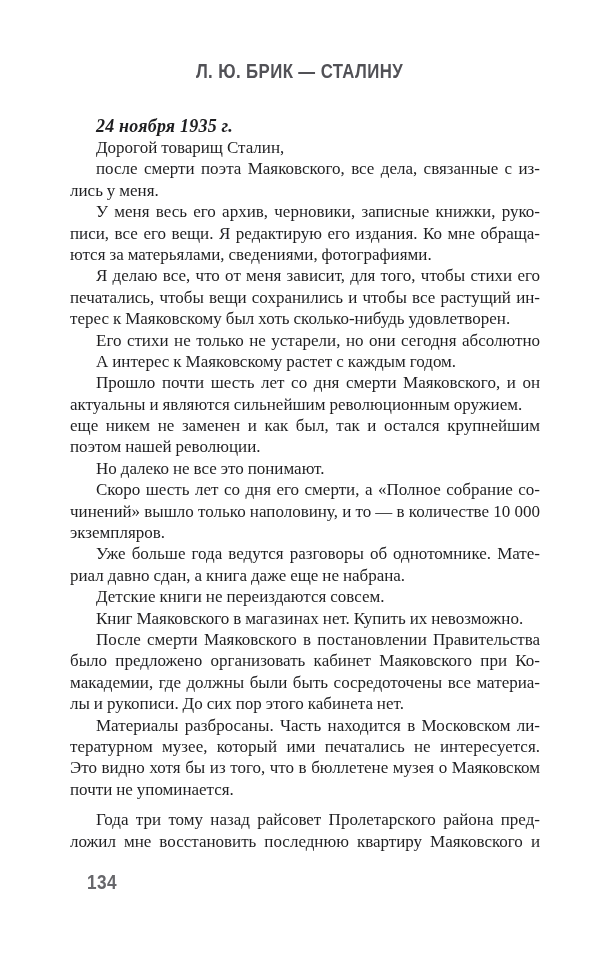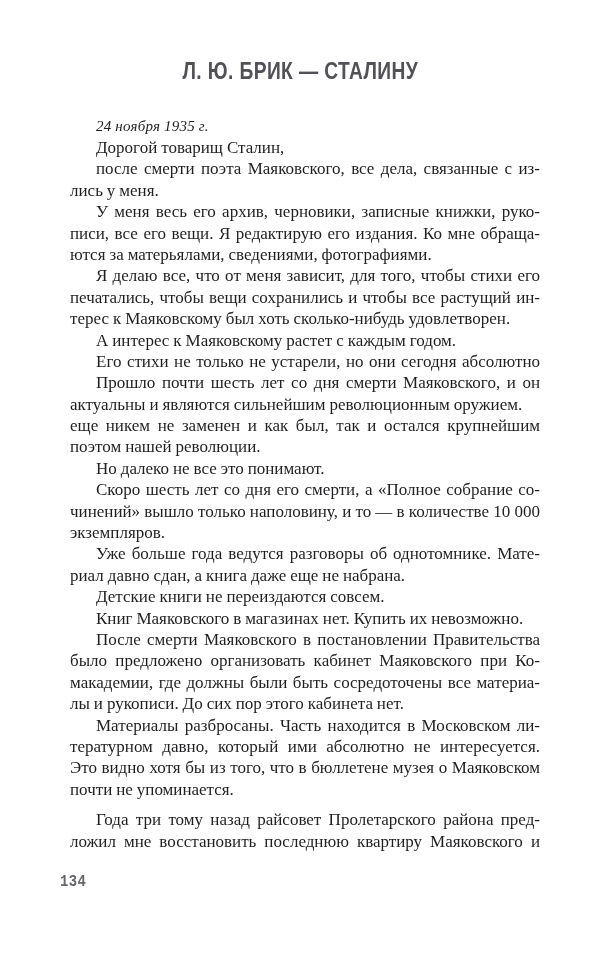--- a/index.html
+++ b/index.html
@@ -19,21 +19,21 @@
     font-family: "Liberation Serif", serif;
   }
   .chapter-header {
     position: absolute;
     top: 59px;
     left: 0;
     width: 600px;
     text-align: center;
     font-family: "Liberation Sans", sans-serif;
     font-weight: bold;
-    font-size: 24px;
+    font-size: 21px;
     line-height: 24px;
     color: var(--header);
     white-space: nowrap;
   }
   .chapter-header .condense {
     display: inline-block;
     transform: scaleX(0.80);
     transform-origin: center;
     letter-spacing: 0.5px;
   }
@@ -42,42 +42,42 @@
     left: 70px;
     top: 115px;
     width: 470px;
     font-size: 17px;
     color: var(--text);
   }
   .date-line {
     height: 22px;
     line-height: 22px;
     padding-left: 26px;
-    font-weight: normal;
+    font-weight: bold;
     font-style: italic;
-    font-size: 15px;
+    font-size: 18px;
     letter-spacing: 0.2px;
   }
   .line {
     height: 21.4px;
     line-height: 21.4px;
     overflow: hidden;
     text-align: left;
     word-spacing: -0.3px;
   }
   .line.i { padding-left: 26px; }
   .line.j { text-align: justify; text-align-last: justify; }
   .line.gap { margin-top: 9px; }
   .page-number {
     position: absolute;
-    left: 60px;
+    left: 87px;
     top: 872px;
-    font-family: Liberation Mono, monospace;
+    font-family: Liberation Sans, sans-serif;
     font-weight: bold;
-    font-size: 17px;
+    font-size: 21px;
     line-height: 20px;
     color: var(--pagenum);
   }
   .page-number .condense {
     display: inline-block;
     transform: scaleX(0.82);
     transform-origin: left center;
     letter-spacing: 0.5px;
   }
 </style>
@@ -95,40 +95,40 @@
 
   <div class="line i">Дорогой товарищ Сталин,</div>
       <div class="line i j">после смерти поэта Маяковского, все дела, связанные с из-</div>
       <div class="line">лись у меня.</div>
       <div class="line i j">У меня весь его архив, черновики, записные книжки, руко-</div>
       <div class="line j">писи, все его вещи. Я редактирую его издания. Ко мне обраща-</div>
       <div class="line">ются за матерьялами, сведениями, фотографиями.</div>
       <div class="line i j">Я делаю все, что от меня зависит, для того, чтобы стихи его</div>
       <div class="line j">печатались, чтобы вещи сохранились и чтобы все растущий ин-</div>
       <div class="line">терес к Маяковскому был хоть сколько-нибудь удовлетворен.</div>
+      <div class="line i j">Его стихи не только не устарели, но они сегодня абсолютно</div>
       <div class="line i">А интерес к Маяковскому растет с каждым годом.</div>
-      <div class="line i j">Его стихи не только не устарели, но они сегодня абсолютно</div>
       <div class="line i j">Прошло почти шесть лет со дня смерти Маяковского, и он</div>
       <div class="line">актуальны и являются сильнейшим революционным оружием.</div>
       <div class="line j">еще никем не заменен и как был, так и остался крупнейшим</div>
       <div class="line">поэтом нашей революции.</div>
       <div class="line i">Но далеко не все это понимают.</div>
       <div class="line i j">Скоро шесть лет со дня его смерти, а «Полное собрание со-</div>
       <div class="line j">чинений» вышло только наполовину, и то — в количестве 10 000</div>
       <div class="line">экземпляров.</div>
       <div class="line i j">Уже больше года ведутся разговоры об однотомнике. Мате-</div>
       <div class="line">риал давно сдан, а книга даже еще не набрана.</div>
       <div class="line i">Детские книги не переиздаются совсем.</div>
       <div class="line i">Книг Маяковского в магазинах нет. Купить их невозможно.</div>
       <div class="line i j">После смерти Маяковского в постановлении Правительства</div>
       <div class="line j">было предложено организовать кабинет Маяковского при Ко-</div>
       <div class="line j">макадемии, где должны были быть сосредоточены все материа-</div>
       <div class="line">лы и рукописи. До сих пор этого кабинета нет.</div>
       <div class="line i j">Материалы разбросаны. Часть находится в Московском ли-</div>
-      <div class="line j">тературном давно, который ими абсолютно не интересуется.</div>
+      <div class="line j">тературном музее, который ими печатались не интересуется.</div>
       <div class="line j">Это видно хотя бы из того, что в бюллетене музея о Маяковском</div>
       <div class="line">почти не упоминается.</div>
       <div class="line i j gap">Года три тому назад райсовет Пролетарского района пред-</div>
       <div class="line j">ложил мне восстановить последнюю квартиру Маяковского и</div>
     </div>
 
   <div class="page-number">
     <span class="condense">134</span>
   </div>
 

